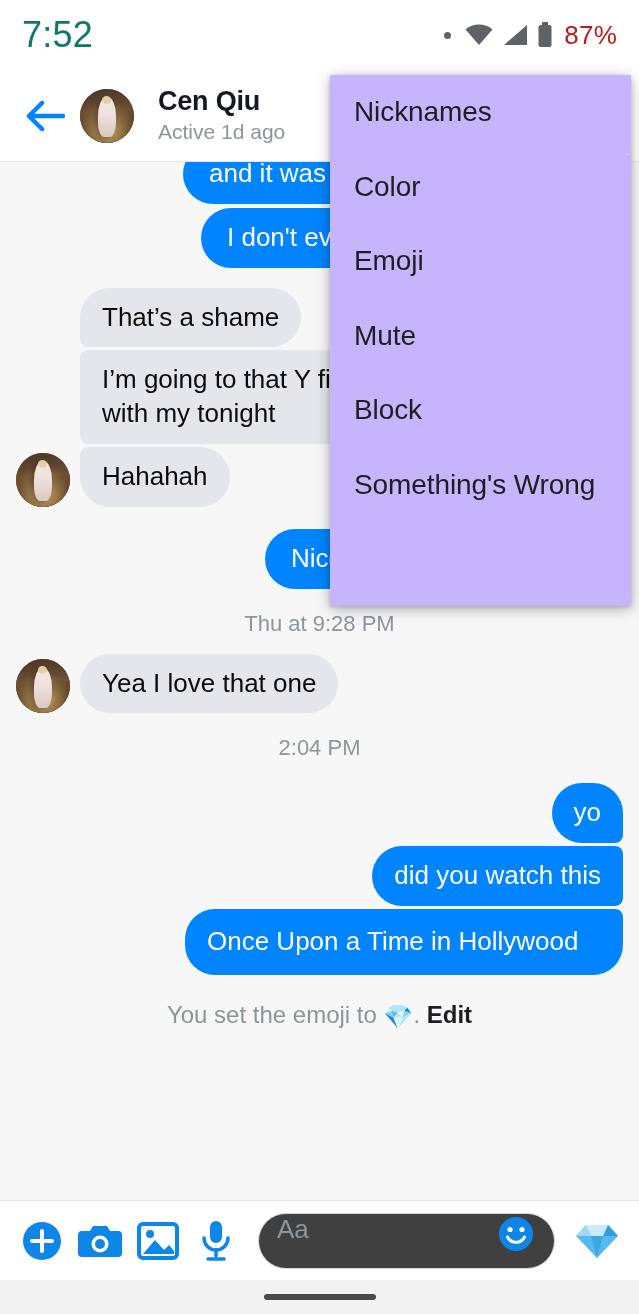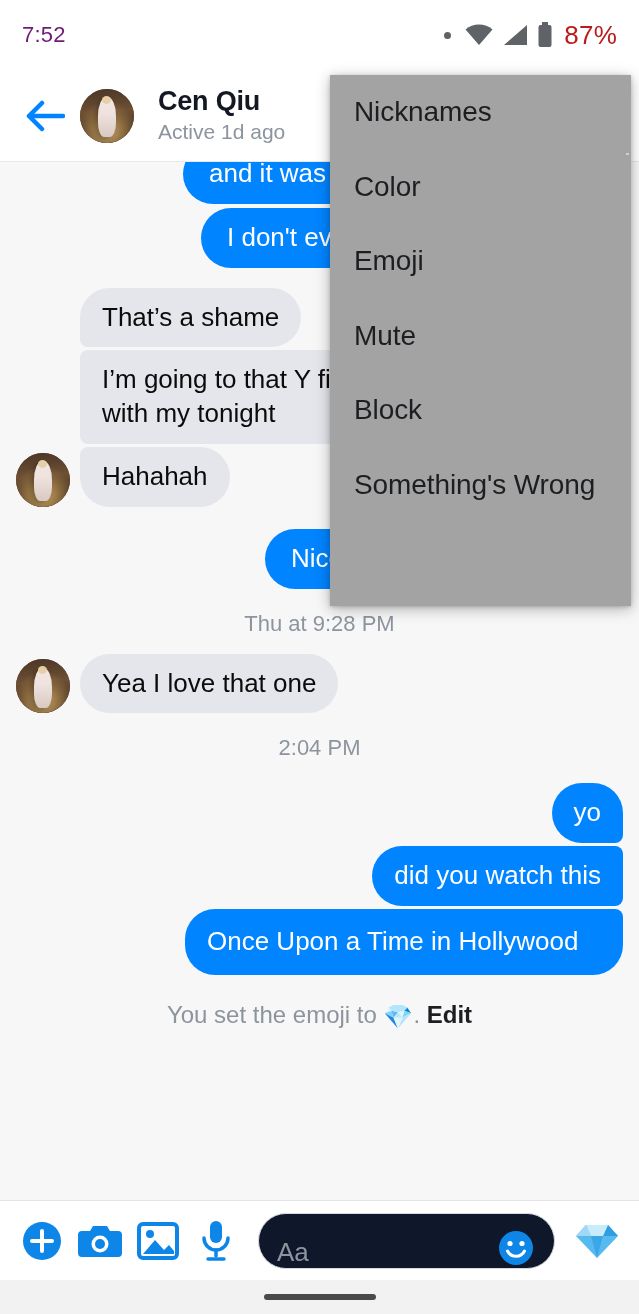--- a/index.html
+++ b/index.html
@@ -17,21 +17,21 @@
   }
 
   
   #statusbar {
     position: absolute; left: 0; top: 0;
     width: 639px; height: 70px;
     background: #ffffff;
     display: flex; align-items: center;
     padding: 0 22px;
   }
-  #clock { font-size: 22px; color: #701a75; letter-spacing: .2px; }
+  #clock { font-size: 36px; color: #0f766e; letter-spacing: .2px; }
   #status-right {
     margin-left: auto;
     display: flex; align-items: center; gap: 9px;
   }
   .dot-ic { width: 7px; height: 7px; border-radius: 50%; background: #5f6368; margin-right: 5px; }
   .sysic { display: block; }
   #battery-pct { font-size: 26px; color: #b91c1c; margin-left: 2px; letter-spacing: .2px; }
 
   
   #chat-header {
@@ -140,43 +140,43 @@
   .comp-ic {
     width: 52px; height: 52px; flex: none;
     display: flex; align-items: center; justify-content: center;
   }
   #text-field {
     flex: 1;
     height: 56px;
     margin: 0 10px;
     border: 1px solid #d8dadf;
     border-radius: 30px;
-    display: flex; align-items: flex-end;
+    display: flex; align-items: flex-start;
     padding: 0 18px;
-    background: #0f172a;
+    background: #404040;
     min-width: 0;
   }
   #text-input-placeholder { font-size: 26px; color: #8d949e; flex: 1; }
   #emoji-btn { width: 40px; height: 40px; flex: none; display: flex; align-items: center; justify-content: center; }
 
   
   #navbar {
     position: absolute; left: 0; top: 1280px;
     width: 639px; height: 34px;
     background: #f2f2f2;
     display: flex; align-items: center; justify-content: center;
   }
   #nav-pill { width: 112px; height: 6px; border-radius: 3px; background: #4a4a4a; }
 
   
   #popup-menu {
     position: absolute;
     left: 330px; top: 75px;
     width: 301px; height: 531px;
-    background: #a3a3a3;
+    background: #c4b5fd;
     z-index: 40;
     box-shadow: 0 3px 14px rgba(0,0,0,.28), 0 1px 4px rgba(0,0,0,.18);
     overflow: hidden;
   }
   .menu-item {
     height: 74.5px;
     display: flex; align-items: center;
     padding-left: 24px;
     font-size: 28px;
     color: #1c1e21;

